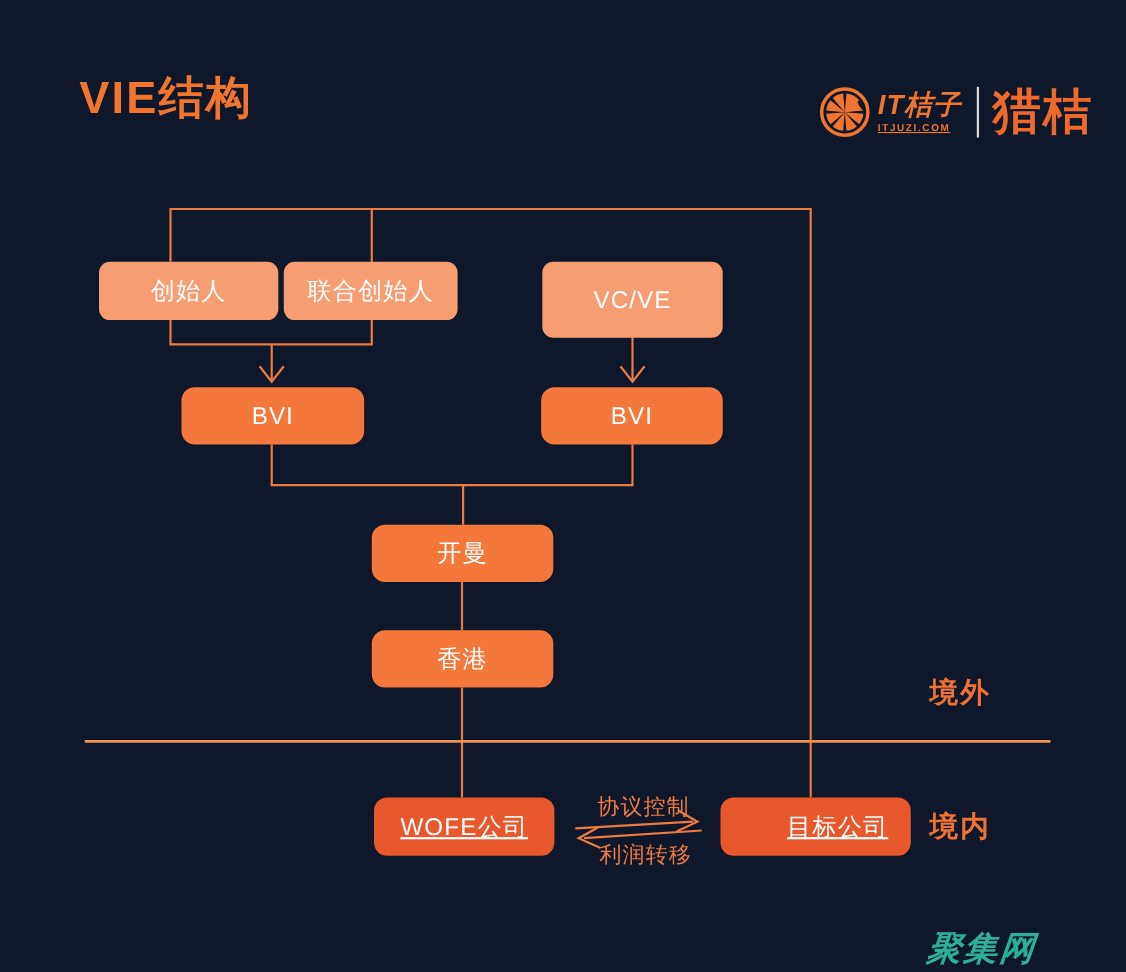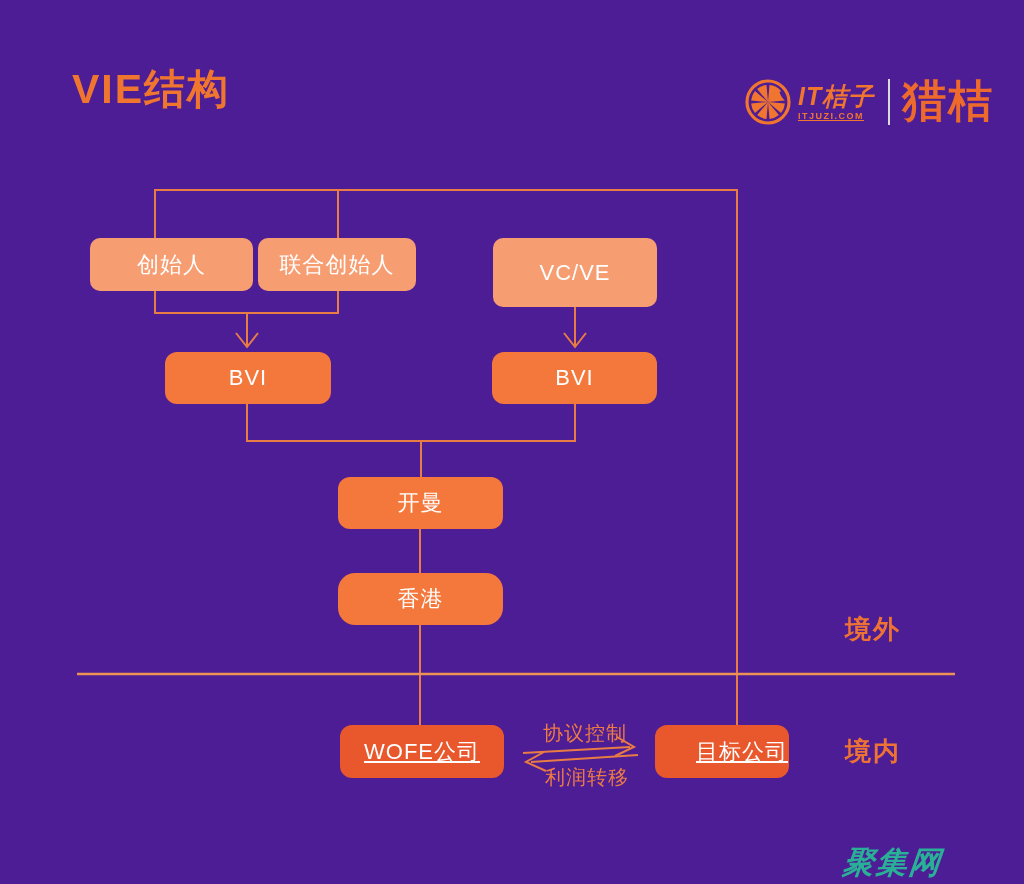--- a/index.html
+++ b/index.html
@@ -2,21 +2,21 @@
 <html><head>
 <meta charset="utf-8">
 <style>
   * { margin: 0; padding: 0; box-sizing: border-box; }
   html, body { background: #ffffff; }
   body { font-family: "Liberation Sans", "DejaVu Sans", sans-serif; }
   #canvas {
     position: relative;
     width: 1024px;
     height: 884px;
-    background: #4c1d95;
+    background: #0f172a;
     overflow: hidden;
   }
   
   .page-title {
     position: absolute;
     left: 72px; top: 62px;
     font-size: 41px;
     font-weight: bold;
     letter-spacing: 2px;
     color: #F0752F;
@@ -55,23 +55,23 @@
   }
   .node-light { background: #F79D72; border-radius: 10px; }
   .node-mid   { background: #F4773B; border-radius: 12px; }
   .node-dark  { background: #E9572C; border-radius: 12px; text-decoration: underline; }
   .n-founder   { left: 90px;  top: 238px; width: 163px; height: 53px; }
   .n-cofounder { left: 258px; top: 238px; width: 158px; height: 53px; }
   .n-vcpe      { left: 493px; top: 238px; width: 164px; height: 69px; }
   .n-bvi1      { left: 165px; top: 352px; width: 166px; height: 52px; }
   .n-bvi2      { left: 492px; top: 352px; width: 165px; height: 52px; }
   .n-cayman    { left: 338px; top: 477px; width: 165px; height: 52px; }
-  .n-hongkong  { left: 338px; top: 573px; width: 165px; height: 52px; border-radius: 17px; }
+  .n-hongkong  { left: 338px; top: 573px; width: 165px; height: 52px; }
   .n-wofe      { left: 340px; top: 725px; width: 164px; height: 53px; }
-  .n-target    { left: 655px; top: 725px; width: 134px; height: 53px; padding-left: 40px; }
+  .n-target    { left: 655px; top: 725px; width: 173px; height: 53px; padding-left: 40px; }
   
   .region-label {
     position: absolute;
     font-size: 26px; font-weight: bold; color: #EE7233; letter-spacing: 2px;
   }
   .r-offshore { left: 845px; top: 612px; }
   .r-onshore  { left: 845px; top: 734px; }
   .flow-label {
     position: absolute;
     font-size: 20px; color: #EE7B43; letter-spacing: 1px;

